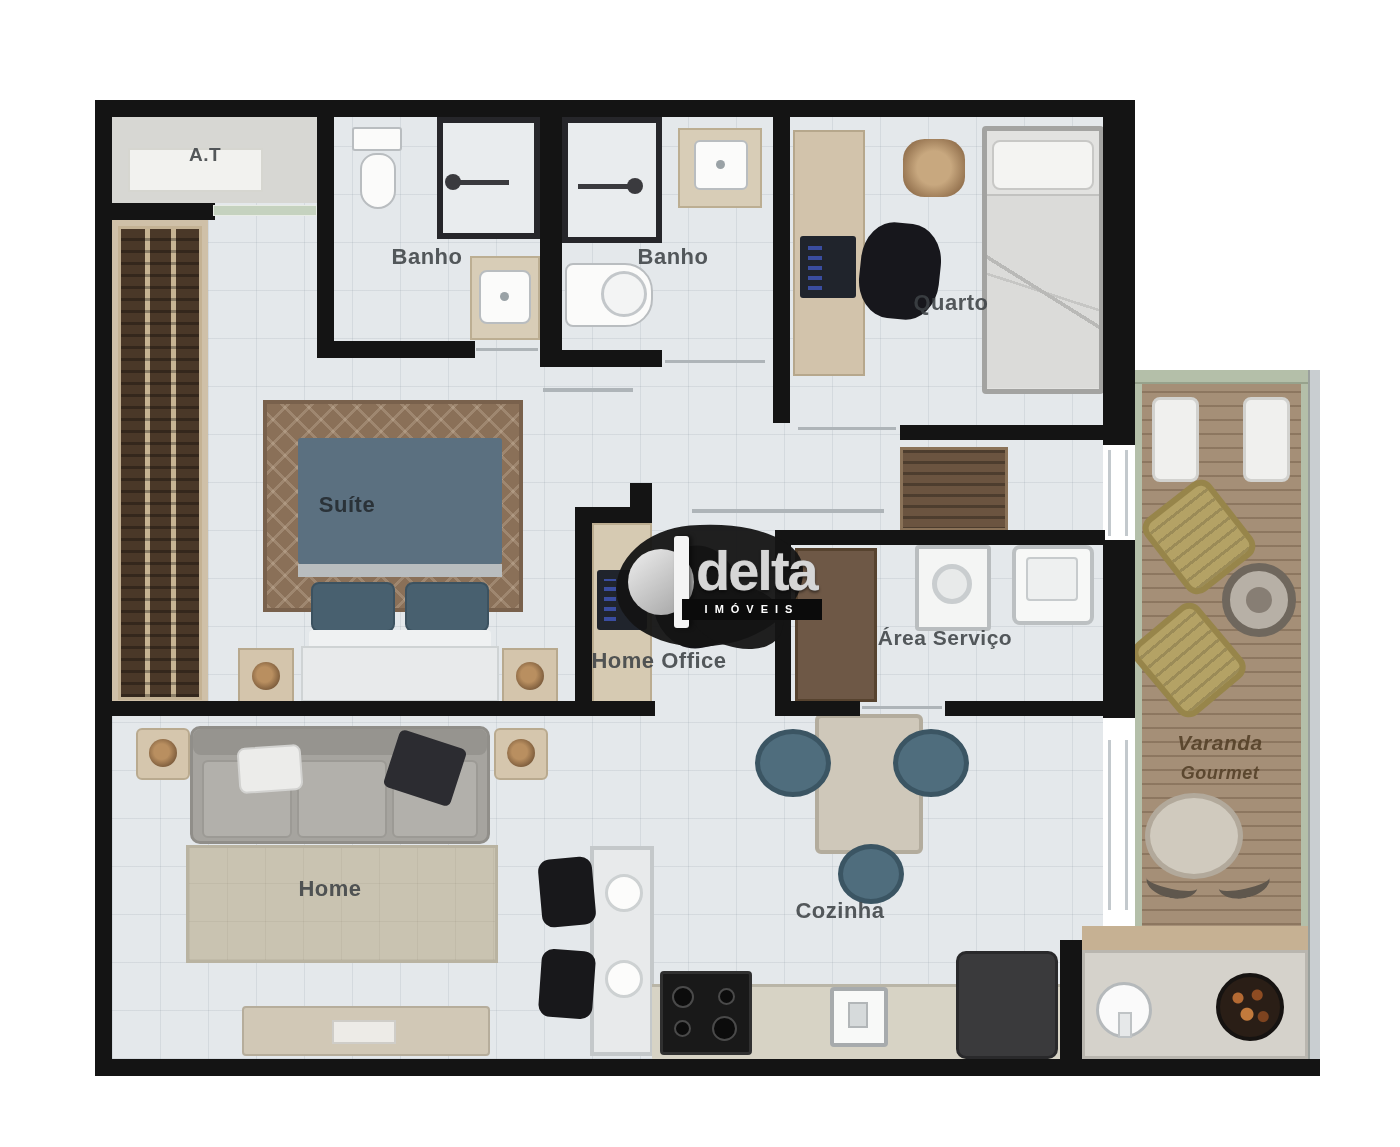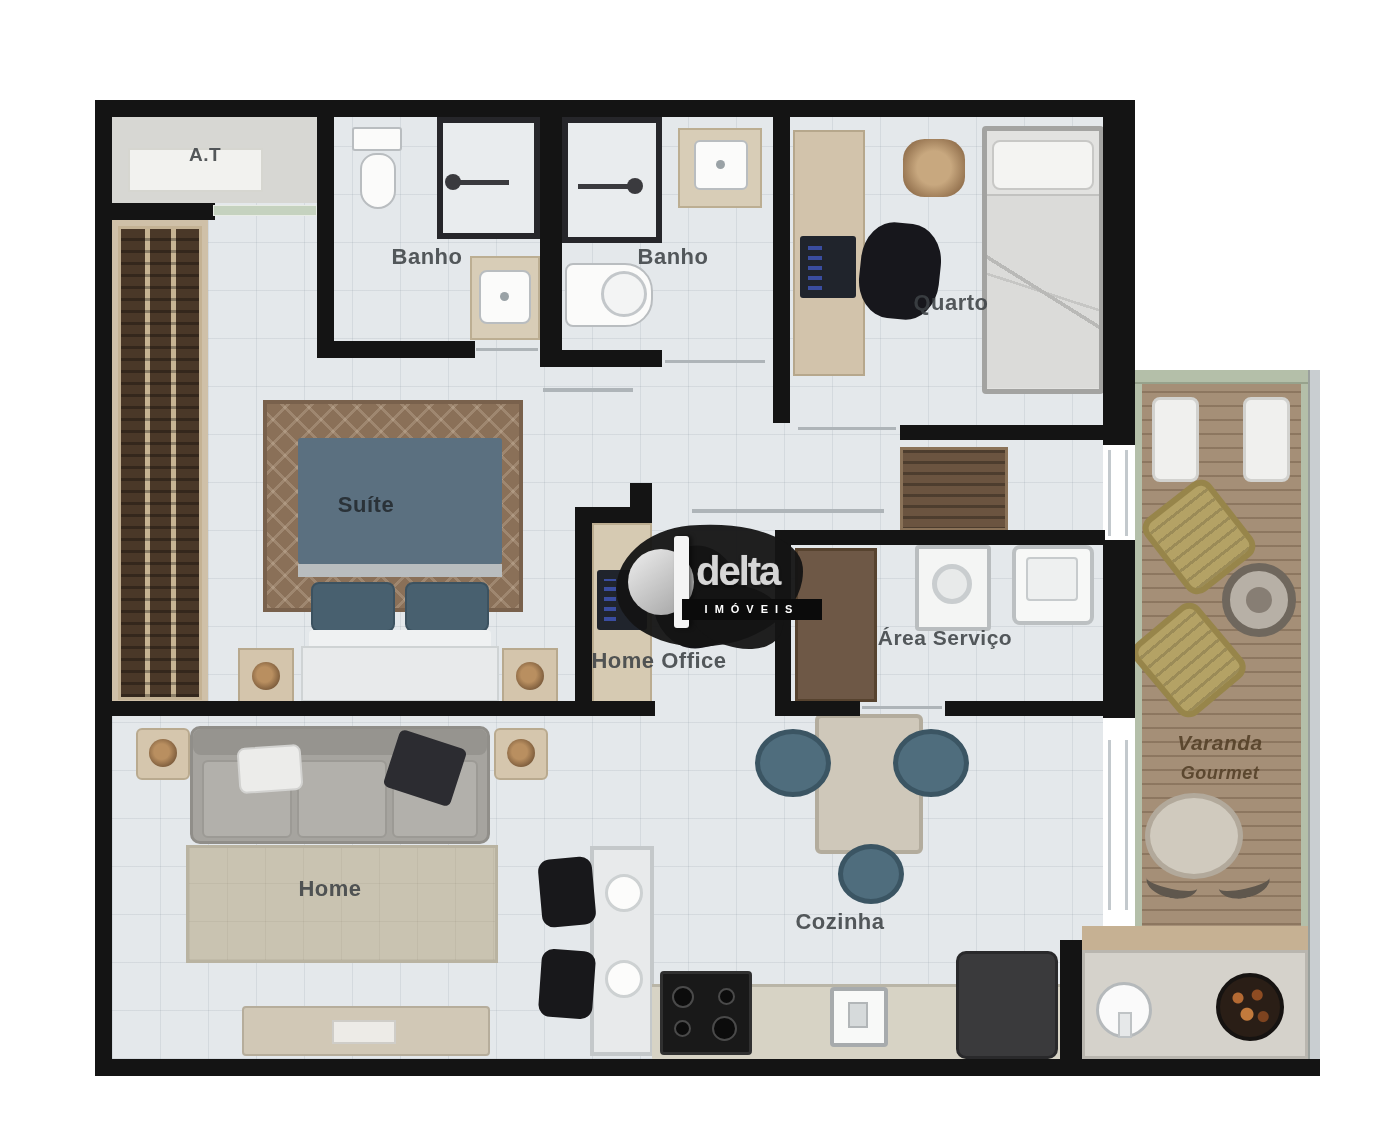--- a/index.html
+++ b/index.html
@@ -179,26 +179,26 @@
 <div class="abs doorline" style="left:476px;top:348px;width:62px;height:3px;"></div>
 <div class="abs doorline" style="left:665px;top:360px;width:100px;height:3px;"></div>
 <div class="abs doorline" style="left:862px;top:706px;width:80px;height:3px;"></div>
 <div class="abs doorline" style="left:798px;top:427px;width:98px;height:3px;"></div>
 <div class="abs" style="left:1135px;top:370px;width:173px;height:14px;background:#b4bfa9;border-bottom:2px solid #97a28c;"></div>
 
 <div class="abs room-label" style="left:150px;top:144px;width:110px;font-size:19px;">A.T</div>
 <div class="abs room-label" style="left:352px;top:244px;width:150px;">Banho</div>
 <div class="abs room-label" style="left:598px;top:244px;width:150px;">Banho</div>
 <div class="abs room-label" style="left:876px;top:290px;width:150px;">Quarto</div>
-<div class="abs room-label" style="left:291px;top:492px;width:150px;color:rgba(38,44,50,0.92);text-align:center;">Suíte</div>
+<div class="abs room-label" style="left:272px;top:492px;width:150px;color:rgba(38,44,50,0.92);text-align:center;">Suíte</div>
 <div class="abs room-label" style="left:564px;top:648px;width:190px;z-index:55;">Home Office</div>
 <div class="abs room-label" style="left:845px;top:626px;width:200px;font-size:21px;">Área Serviço</div>
 <div class="abs room-label" style="left:255px;top:876px;width:150px;">Home</div>
-<div class="abs room-label" style="left:765px;top:898px;width:150px;margin-top:11px;">Cozinha</div>
+<div class="abs room-label" style="left:765px;top:898px;width:150px;">Cozinha</div>
 <div class="abs room-label v-label" style="left:1135px;top:731px;width:170px;font-size:21px;">Varanda</div>
 <div class="abs room-label v-label" style="left:1135px;top:763px;width:170px;font-size:18px;">Gourmet</div>
 
 <div class="abs wm-blob" style="left:616px;top:524px;width:188px;height:122px;border-radius:42% 58% 52% 48% / 50% 42% 58% 50%;transform:rotate(-5deg);opacity:.95;"></div>
 <div class="abs wm-blob" style="left:688px;top:585px;width:96px;height:62px;border-radius:50% 50% 45% 55%;transform:rotate(12deg);opacity:.95;"></div>
 <div class="abs" style="left:628px;top:549px;width:66px;height:66px;border-radius:50%;background:linear-gradient(140deg,#efefef,#9f9f9f);z-index:51;"></div>
 <div class="abs" style="left:674px;top:536px;width:15px;height:92px;background:#f4f4f4;border-radius:3px;box-shadow:3px 0 4px rgba(0,0,0,.45);z-index:52;"></div>
-<div class="abs" style="left:696px;top:541px;width:160px;height:62px;line-height:60px;font-size:40px;font-weight:bold;letter-spacing:-2px;color:#d6d6d6;text-shadow:0 2px 3px rgba(0,0,0,.5),0 0 1px #8a8a8a;z-index:52;">delta</div>
+<div class="abs" style="left:696px;top:541px;width:160px;height:62px;line-height:60px;font-size:56px;font-weight:bold;letter-spacing:-2px;color:#d6d6d6;text-shadow:0 2px 3px rgba(0,0,0,.5),0 0 1px #8a8a8a;z-index:52;">delta</div>
 <div class="abs" style="left:682px;top:599px;width:140px;height:21px;background:#0b0b0b;color:#ffffff;font-size:11px;font-weight:bold;letter-spacing:7px;text-align:center;line-height:21px;z-index:53;">IMÓVEIS</div>
 
 </body></html>

